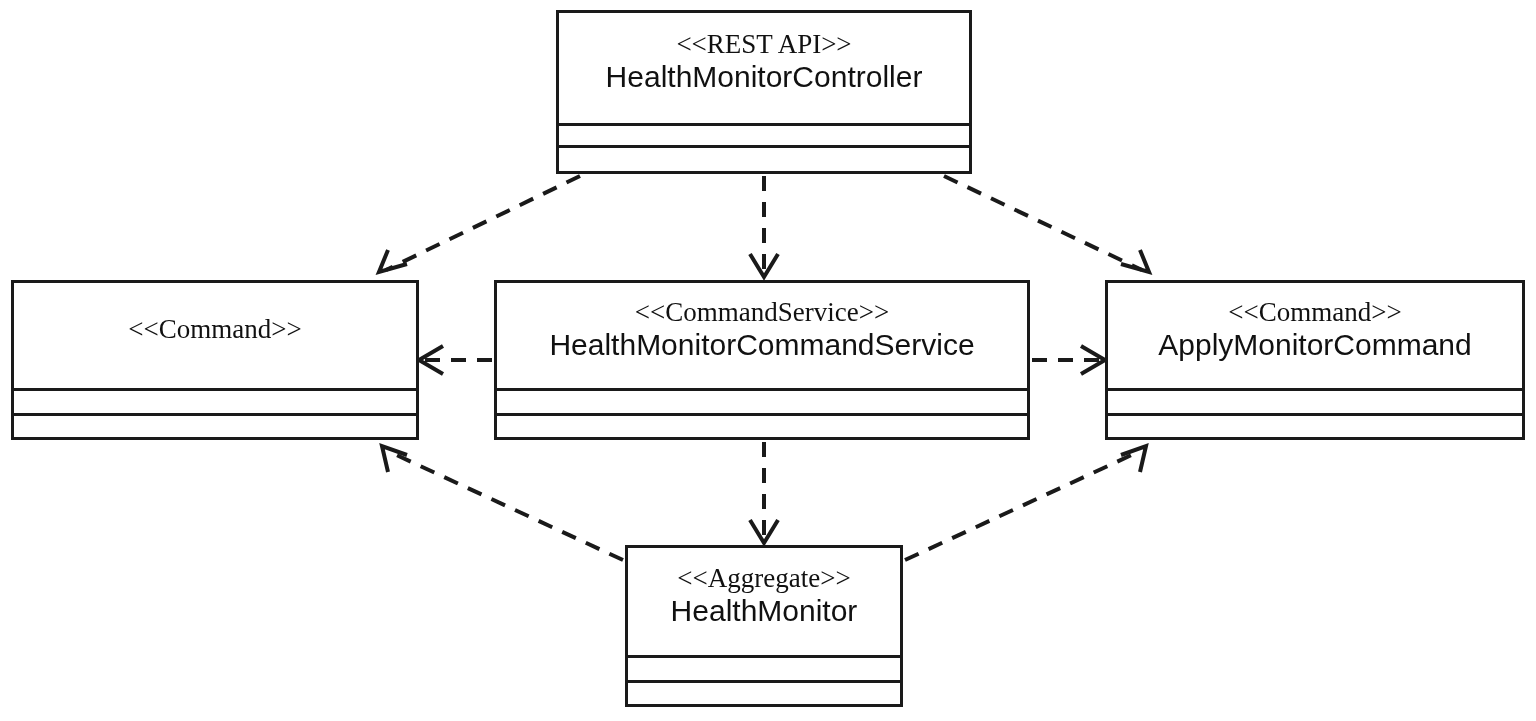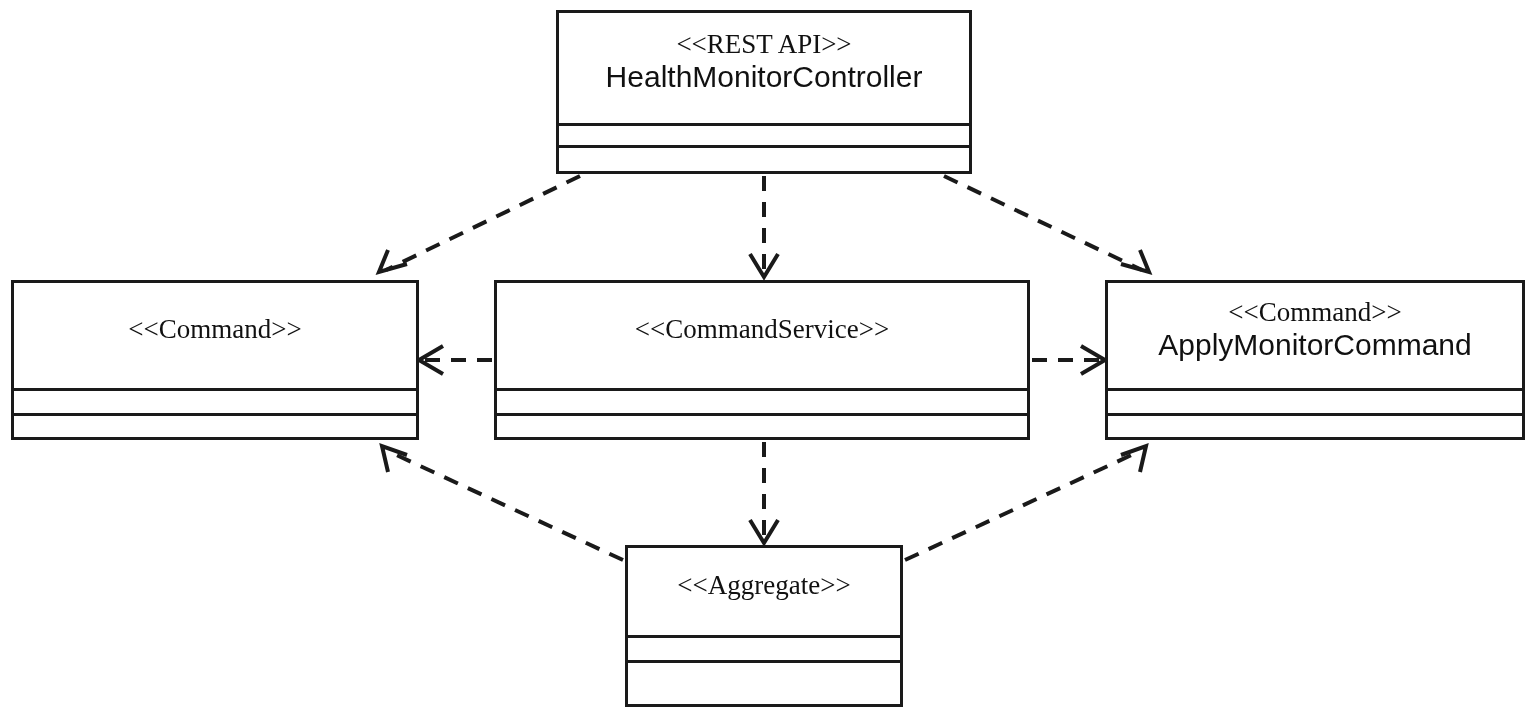--- a/index.html
+++ b/index.html
@@ -79,21 +79,21 @@
   #box-service .uml-header { height: 105px; border-radius: 20px; }
   #box-service .uml-attrs  { height: 25px; }
   #box-service .uml-ops    { flex: 1 1 auto; }
 
   #box-generate { left: 1105px; top: 280px; width: 420px; height: 160px; }
   #box-generate .uml-header { height: 105px; }
   #box-generate .uml-attrs  { height: 25px; }
   #box-generate .uml-ops    { flex: 1 1 auto; }
 
   #box-aggregate { left: 625px; top: 545px; width: 278px; height: 162px; }
-  #box-aggregate .uml-header { height: 87px; }
+  #box-aggregate .uml-header { height: 107px; }
   #box-aggregate .uml-attrs  { height: 25px; }
   #box-aggregate .uml-ops    { flex: 1 1 auto; }
 </style>
 </head>
 <body>
 
 <div id="diagram-root">
 
   <svg id="edge-layer" viewBox="0 0 1536 721" width="1536" height="721" xmlns="http://www.w3.org/2000/svg">
 
@@ -151,35 +151,37 @@
     <div class="uml-header">
       <div class="uml-stereotype">&lt;&lt;Command&gt;&gt;</div>
     </div>
     <div class="uml-compartment uml-attrs"></div>
     <div class="uml-compartment uml-ops"></div>
   </div>
 
   <div class="uml-class" id="box-service">
     <div class="uml-header">
       <div class="uml-stereotype">&lt;&lt;CommandService&gt;&gt;</div>
+      <div class="uml-name">HealthMonitorCommandService</div>
     </div>
     <div class="uml-compartment uml-attrs"></div>
     <div class="uml-compartment uml-ops"></div>
   </div>
 
   <div class="uml-class" id="box-generate">
     <div class="uml-header">
       <div class="uml-stereotype">&lt;&lt;Command&gt;&gt;</div>
       <div class="uml-name">ApplyMonitorCommand</div>
     </div>
     <div class="uml-compartment uml-attrs"></div>
     <div class="uml-compartment uml-ops"></div>
   </div>
 
   <div class="uml-class" id="box-aggregate">
     <div class="uml-header">
       <div class="uml-stereotype">&lt;&lt;Aggregate&gt;&gt;</div>
+      <div class="uml-name">HealthMonitor</div>
     </div>
     <div class="uml-compartment uml-attrs"></div>
     <div class="uml-compartment uml-ops"></div>
   </div>
 
 </div>
 
 </body></html>

